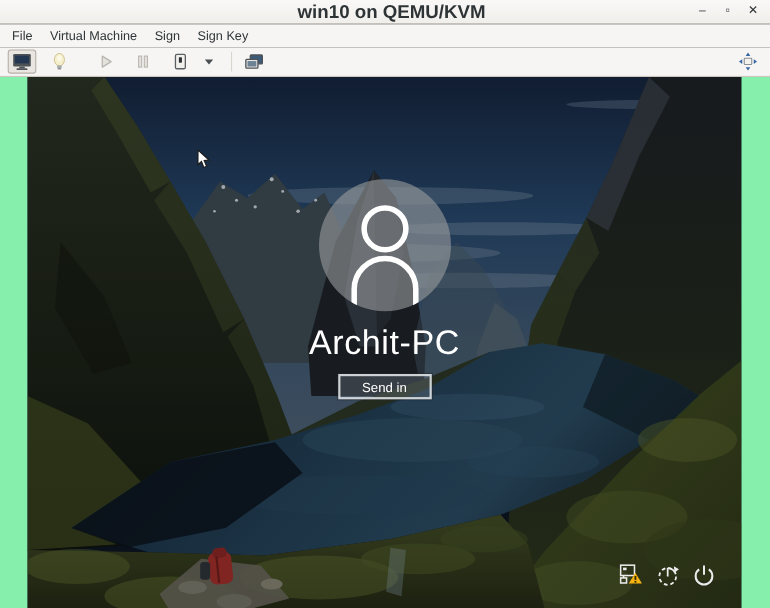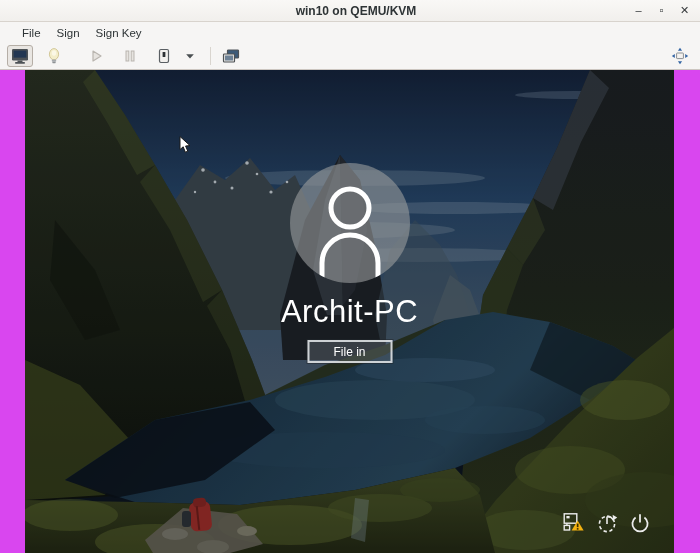--- a/index.html
+++ b/index.html
@@ -11,38 +11,38 @@
   }
   .window { width:700px; height:553px; display:flex; flex-direction:column; }
 
   
   .titlebar {
     height:22px; flex:0 0 22px;
     background:linear-gradient(#f9f8f6,#f1efec);
     border-bottom:1px solid #d8d3cd;
     position:relative; display:flex; align-items:center; justify-content:center;
   }
-  .title { font-size:12px; font-weight:bold; color:#2e3436;margin-left:12px; }
+  .title { font-size:17px; font-weight:bold; color:#2e3436;margin-left:12px; }
   .win-controls { position:absolute; right:4px; top:0; height:100%; display:flex; align-items:center; }
   .win-btn { width:23px; text-align:center; font-size:11px; color:#35393b; line-height:1; }
 
   
-  .menubar { height:21px; flex:0 0 21px; background:#f6f5f4; display:flex; align-items:center; padding-left:14px; }
+  .menubar { height:21px; flex:0 0 21px; background:#f6f5f4; display:flex; align-items:center; padding-left:3px; }
   .menu-item { font-size:11.5px; color:#2e3436; padding:3px 8px; border-radius:3px; }
 
   
   .toolbar { height:27px; flex:0 0 27px; background:#f6f5f4; border-bottom:1px solid #ccc6c0; display:flex; align-items:center; padding:0 7px; }
   .tbtn { height:22px; min-width:26px; display:flex; align-items:center; justify-content:center; border-radius:3px; border:1px solid transparent; }
   .tbtn.active { background:#e9e6e2; border:1px solid #b5aea6; }
   .tsep { width:1px; height:18px; background:#d9d5cf; margin:0 7px; }
   .spacer { flex:1; }
   .gap-sm { width:8px; } .gap-md { width:16px; }
 
   
-  .vm-area { position:relative; width:700px; height:483px; background:#d946ef; flex:0 0 483px; }
+  .vm-area { position:relative; width:700px; height:483px; background:#86efac; flex:0 0 483px; }
   .vm-screen { position:absolute; left:25px; top:0; width:649px; height:483px; overflow:hidden; background:#0c141d; }
   .wallpaper { position:absolute; left:0; top:0; display:block; }
   .dim { position:absolute; inset:0; background:rgba(6,10,16,0.22); }
 
   .avatar {
     position:absolute; left:50%; top:93px; transform:translateX(-50%);
     width:120px; height:120px; border-radius:50%;
     background:rgba(150,154,155,0.62); overflow:hidden;
   }
   .username {
@@ -71,20 +71,21 @@
     <span class="title">win10 on QEMU/KVM</span>
     <span class="win-controls">
       <span class="win-btn">–</span>
       <span class="win-btn">▫</span>
       <span class="win-btn">✕</span>
     </span>
   </div>
 
   <div class="menubar">
     <span class="menu-item">File</span>
+    <span class="menu-item">Virtual Machine</span>
     <span class="menu-item">Sign</span>
     <span class="menu-item">Sign Key</span>
   </div>
 
   <div class="toolbar">
     <div class="tbtn active">
       <svg class="icon" width="20" height="18" viewBox="0 0 20 18">
         <rect x="2" y="2" width="16" height="11.5" rx="1.2" fill="#4d5256"></rect>
         <rect x="3.6" y="3.6" width="12.8" height="7" fill="#233752"></rect>
         <rect x="7.5" y="13.5" width="5" height="1.6" fill="#4d5256"></rect>
@@ -261,21 +262,21 @@
       <div class="avatar">
         <svg width="120" height="120" viewBox="0 0 120 120">
           <circle cx="60" cy="45" r="19" fill="none" stroke="#ffffff" stroke-width="5"></circle>
           <path d="M 32 126 L 32 100 A 28 28 0 0 1 88 100 L 88 126" fill="none" stroke="#ffffff" stroke-width="5"></path>
         </svg>
       </div>
 
       <div class="username">Archit-PC</div>
 
       <div class="signin">
-        <span>File in</span>
+        <span>Send in</span>
       </div>
 
       <div class="status-row">
         <svg class="sicon" width="22" height="22" viewBox="0 0 22 22">
           <rect x="1.2" y="1.8" width="12.6" height="9.4" fill="none" stroke="#ececec" stroke-width="1.4"></rect>
           <rect x="3.4" y="4" width="3.2" height="2.4" fill="#ececec"></rect>
           <rect x="1.2" y="13.4" width="5.4" height="4.6" fill="none" stroke="#ececec" stroke-width="1.4"></rect>
           <line x1="3.9" y1="11.2" x2="3.9" y2="13.4" stroke="#ececec" stroke-width="1.4"></line>
           <polygon points="14.6,8.6 20.6,18.4 8.6,18.4" fill="#f3b211"></polygon>
           <rect x="13.8" y="11.6" width="1.7" height="3.6" fill="#3c2f00"></rect>

